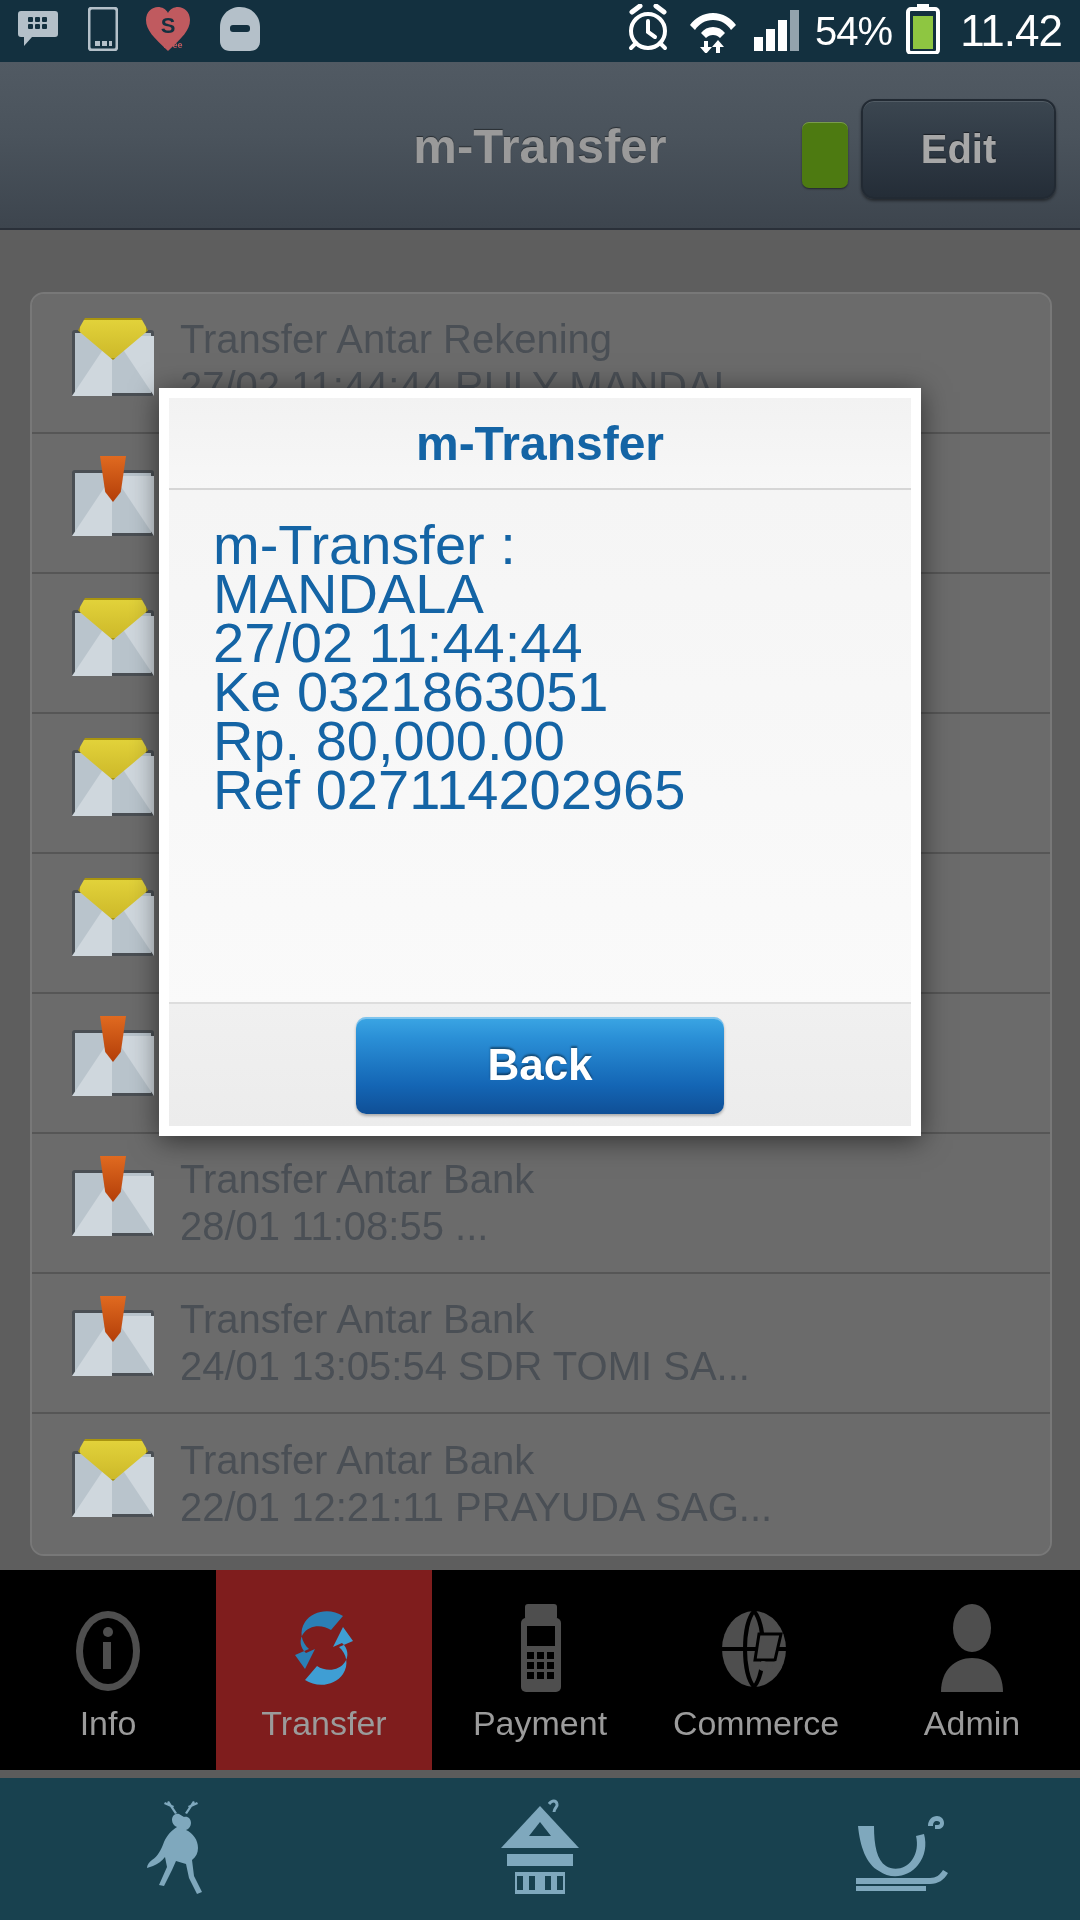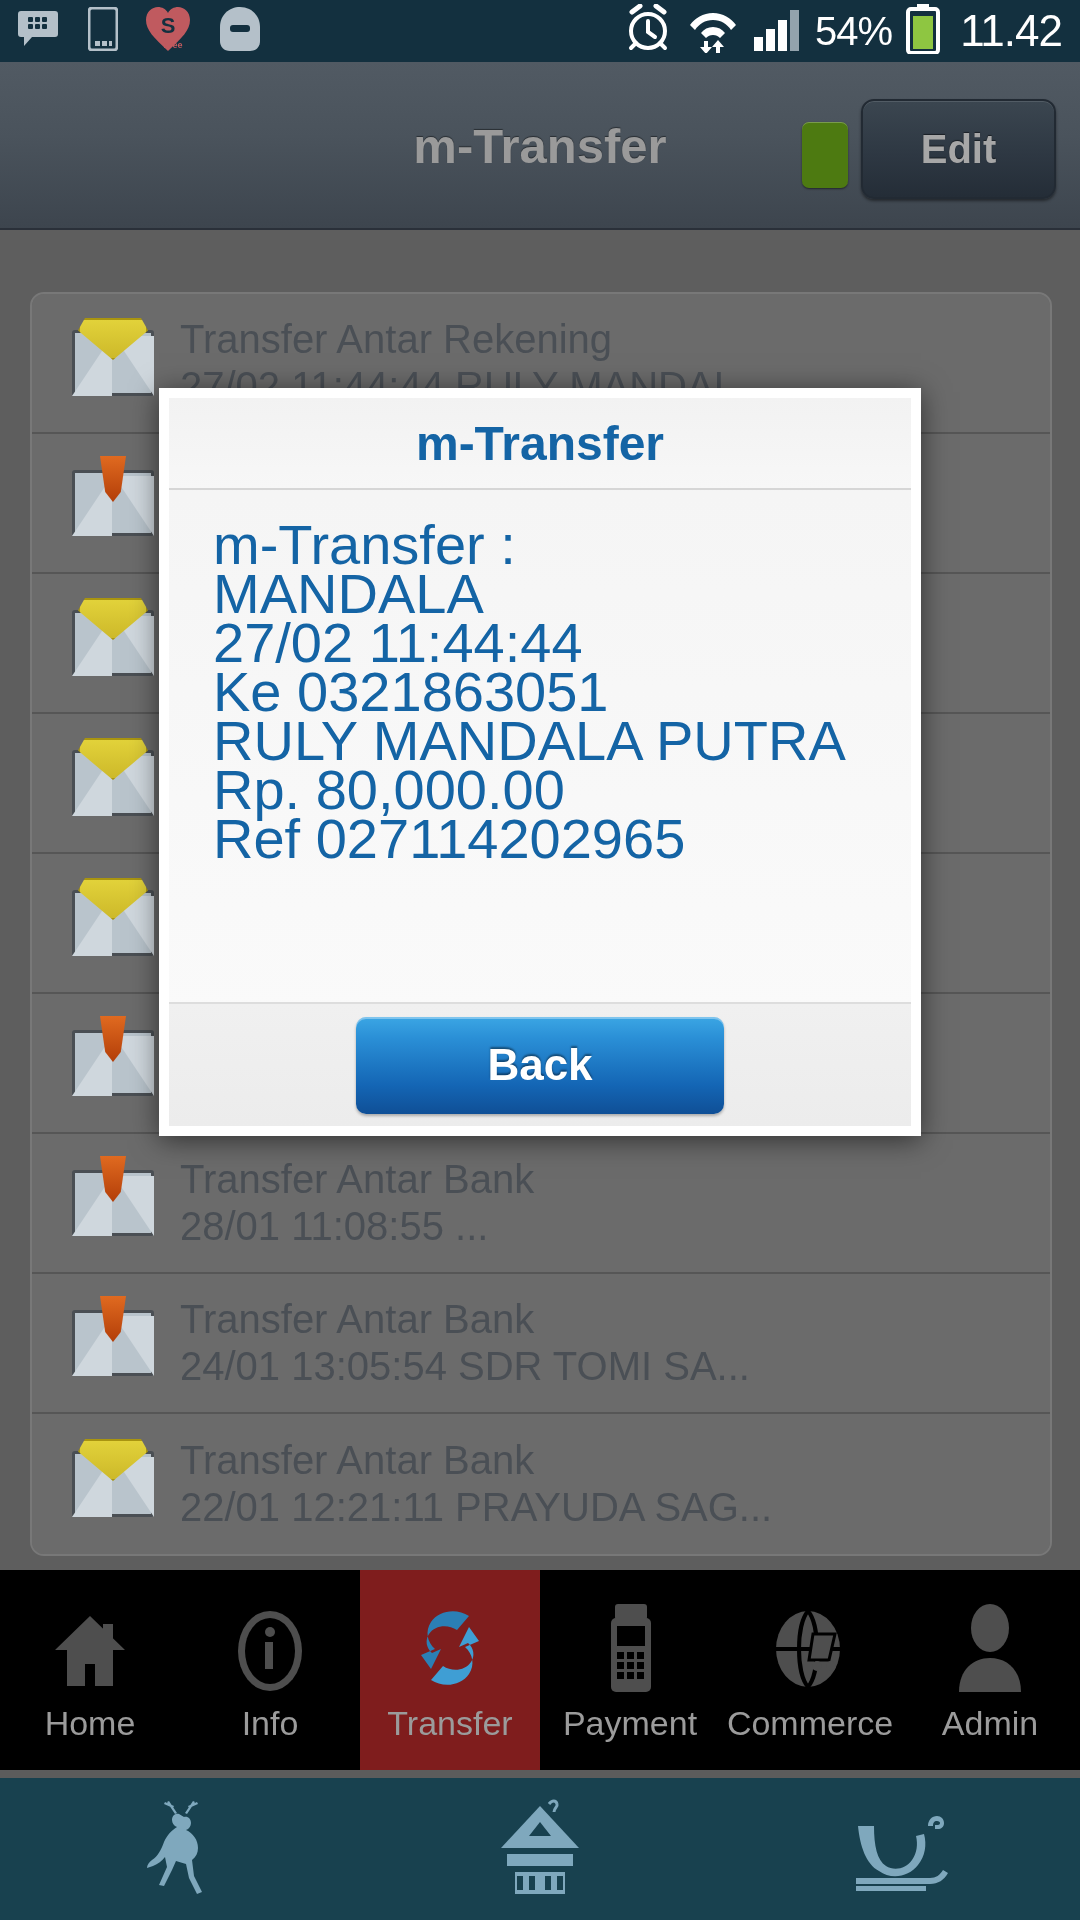--- a/index.html
+++ b/index.html
@@ -371,41 +371,31 @@
   </div>
 
   <div class="dlg">
     <div class="dlg-inner">
       <div class="dlg-title">m-Transfer</div>
       <div class="dlg-body">
         <div class="dlg-line">m-Transfer :</div>
         <div class="dlg-line">MANDALA</div>
         <div class="dlg-line">27/02 11:44:44</div>
         <div class="dlg-line">Ke 0321863051</div>
-        <div class="dlg-line">RULY MANDALA PUTRA</div>
         <div class="dlg-line">Rp. 80,000.00</div>
         <div class="dlg-line">Ref 027114202965</div>
       </div>
       <div class="dlg-footer">
         <button class="back-btn">Back</button>
       </div>
     </div>
   </div>
 
   <div class="tabbar">
 
-    <div class="tab">
-      <span class="glyph">
-        <svg width="86" height="86" viewBox="0 0 86 86">
-          <path d="M43 8L8 42h12v36h18V56h10v22h18V42h12z" fill="#4e4e4e"></path>
-          <rect x="56" y="16" width="10" height="16" fill="#4e4e4e"></rect>
-        </svg>
-      </span>
-      <span class="lbl">Home</span>
-    </div>
 
     <div class="tab">
       <span class="glyph">
         <svg width="86" height="86" viewBox="0 0 86 86">
           <ellipse cx="43" cy="43" rx="32" ry="40" fill="#4e4e4e"></ellipse>
           <ellipse cx="43" cy="43" rx="25" ry="33" fill="#000"></ellipse>
           <circle cx="43" cy="24" r="5" fill="#4e4e4e"></circle>
           <path d="M38 34h8v27h-8z" fill="#4e4e4e"></path>
         </svg>
       </span>

